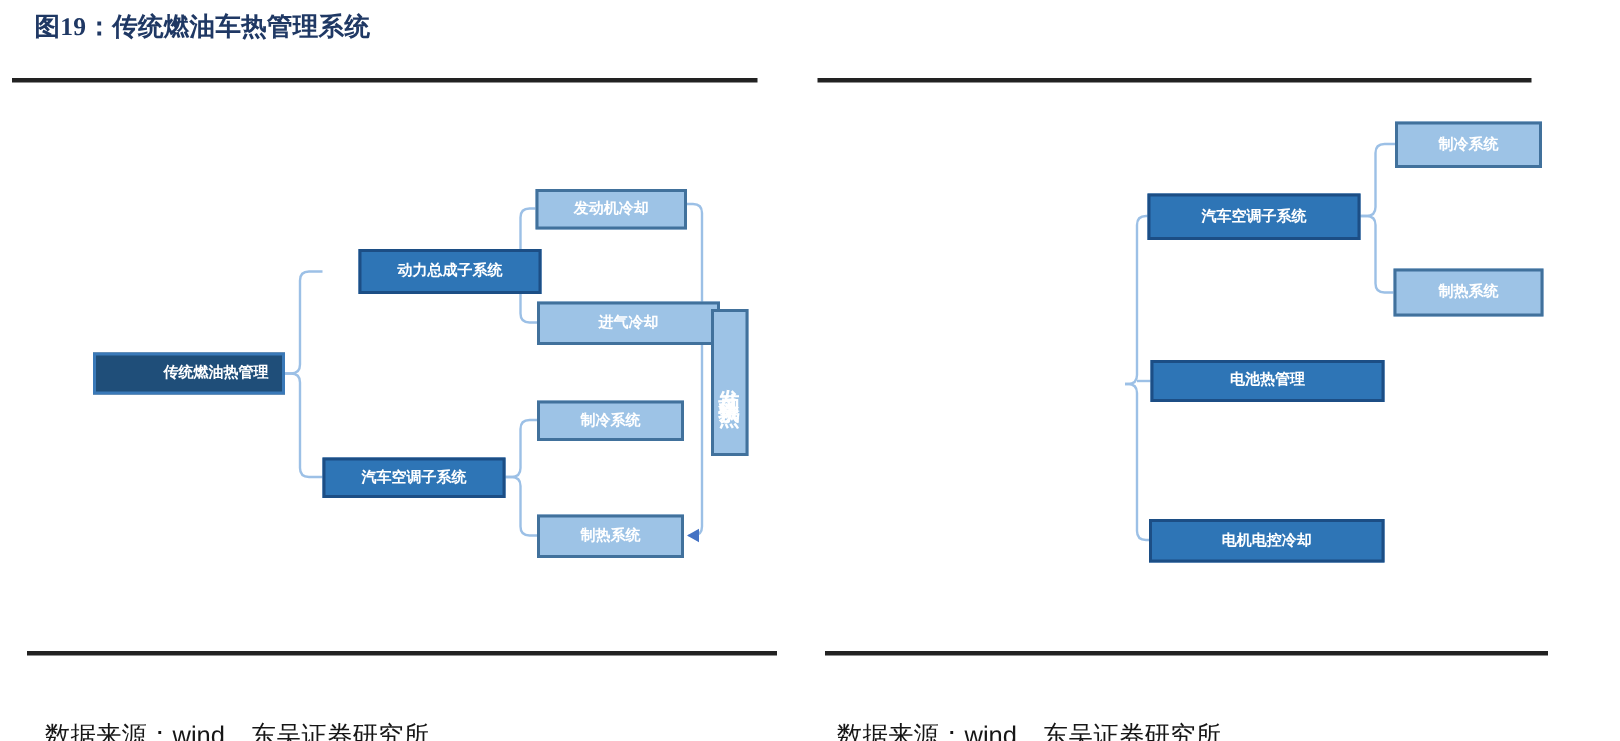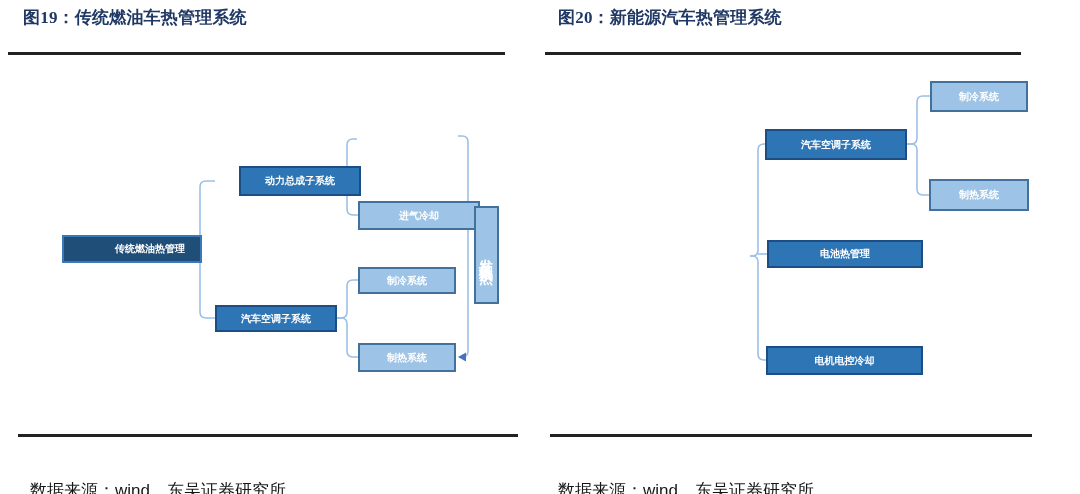--- a/index.html
+++ b/index.html
@@ -42,21 +42,21 @@
   }
   .n-root{background:var(--root-fill);border:2px solid var(--root-border);}
   .n-root-right{background:var(--root-fill-right);border:2px solid var(--root-border);}
   .n-mid{background:var(--mid-fill);border:2px solid var(--mid-border);}
   .n-leaf{background:var(--leaf-fill);border:2px solid var(--leaf-border);}
   .n-vert{
     writing-mode:vertical-rl;text-orientation:upright;letter-spacing:3px;
     font-size:14px;white-space:normal;
   }
   
-  .l-root{left:54px;top:235px;width:140px;height:28px;padding-left:36px;}
+  .l-root{left:54px;top:235px;width:128px;height:28px;padding-left:36px;}
   .l-powertrain{left:207px;top:166px;width:122px;height:30px;margin-left:24px;}
   .l-hvac{left:207px;top:305px;width:122px;height:27px;}
   .l-engine-cooling{left:349px;top:126px;width:101px;height:27px;}
   .l-intake-cooling{left:350px;top:201px;width:122px;height:29px;}
   .l-cooling{left:350px;top:267px;width:98px;height:27px;}
   .l-heating{left:350px;top:343px;width:98px;height:29px;}
   .l-waste{left:466px;top:206px;width:25px;height:98px;}
   
   .r-root{left:53px;top:243px;width:152px;height:27px;}
   .r-hvac{left:220px;top:129px;width:142px;height:31px;}
@@ -79,31 +79,31 @@
     <path d="M329,181 L333,181 Q339,181 339,187 L339,209 Q339,215 345,215 L350,215"></path>
     <path d="M329,318 L333,318 Q339,318 339,312 L339,286 Q339,280 345,280 L350,280"></path>
     <path d="M329,318 L333,318 Q339,318 339,324 L339,351 Q339,357 345,357 L350,357"></path>
     <path d="M450,136 L454,136 Q460,136 460,142 L460,351 Q460,357 454,357 L451,357"></path>
     <polygon class="arrow" points="450,357 458,352.5 458,361.5"></polygon>
   </svg>
 
   <div class="node n-root l-root">传统燃油热管理</div>
   <div class="node n-mid l-powertrain">动力总成子系统</div>
   <div class="node n-mid l-hvac">汽车空调子系统</div>
+  <div class="node n-leaf l-engine-cooling">发动机冷却</div>
   <div class="node n-leaf l-intake-cooling">进气冷却</div>
   <div class="node n-leaf l-cooling">制冷系统</div>
   <div class="node n-leaf l-heating">制热系统</div>
   <div class="node n-leaf n-vert l-waste">发动机余热</div>
 
   <div class="rule rule-bottom"></div>
   <div class="source">数据来源：wind、东吴证券研究所</div>
 </section>
 
 <section class="panel panel-right">
-  <div class="fig-title">图20：新能源汽车热管理系统</div>
   <div class="rule rule-top"></div>
 
   <svg class="connectors" width="535" height="494" viewBox="0 0 535 494">
     <path d="M205,256 L207,256 Q213,256 213,250 L213,150 Q213,144 219,144 L220,144"></path>
     <path d="M205,256 L207,256 Q213,256 213,262 L213,354 Q213,360 219,360 L221,360"></path>
     <path d="M213,254 L222,254"></path>
     <path d="M362,144 L366,144 Q372,144 372,138 L372,102 Q372,96 378,96 L385,96"></path>
     <path d="M362,144 L366,144 Q372,144 372,150 L372,189 Q372,195 378,195 L384,195"></path>
   </svg>
 

